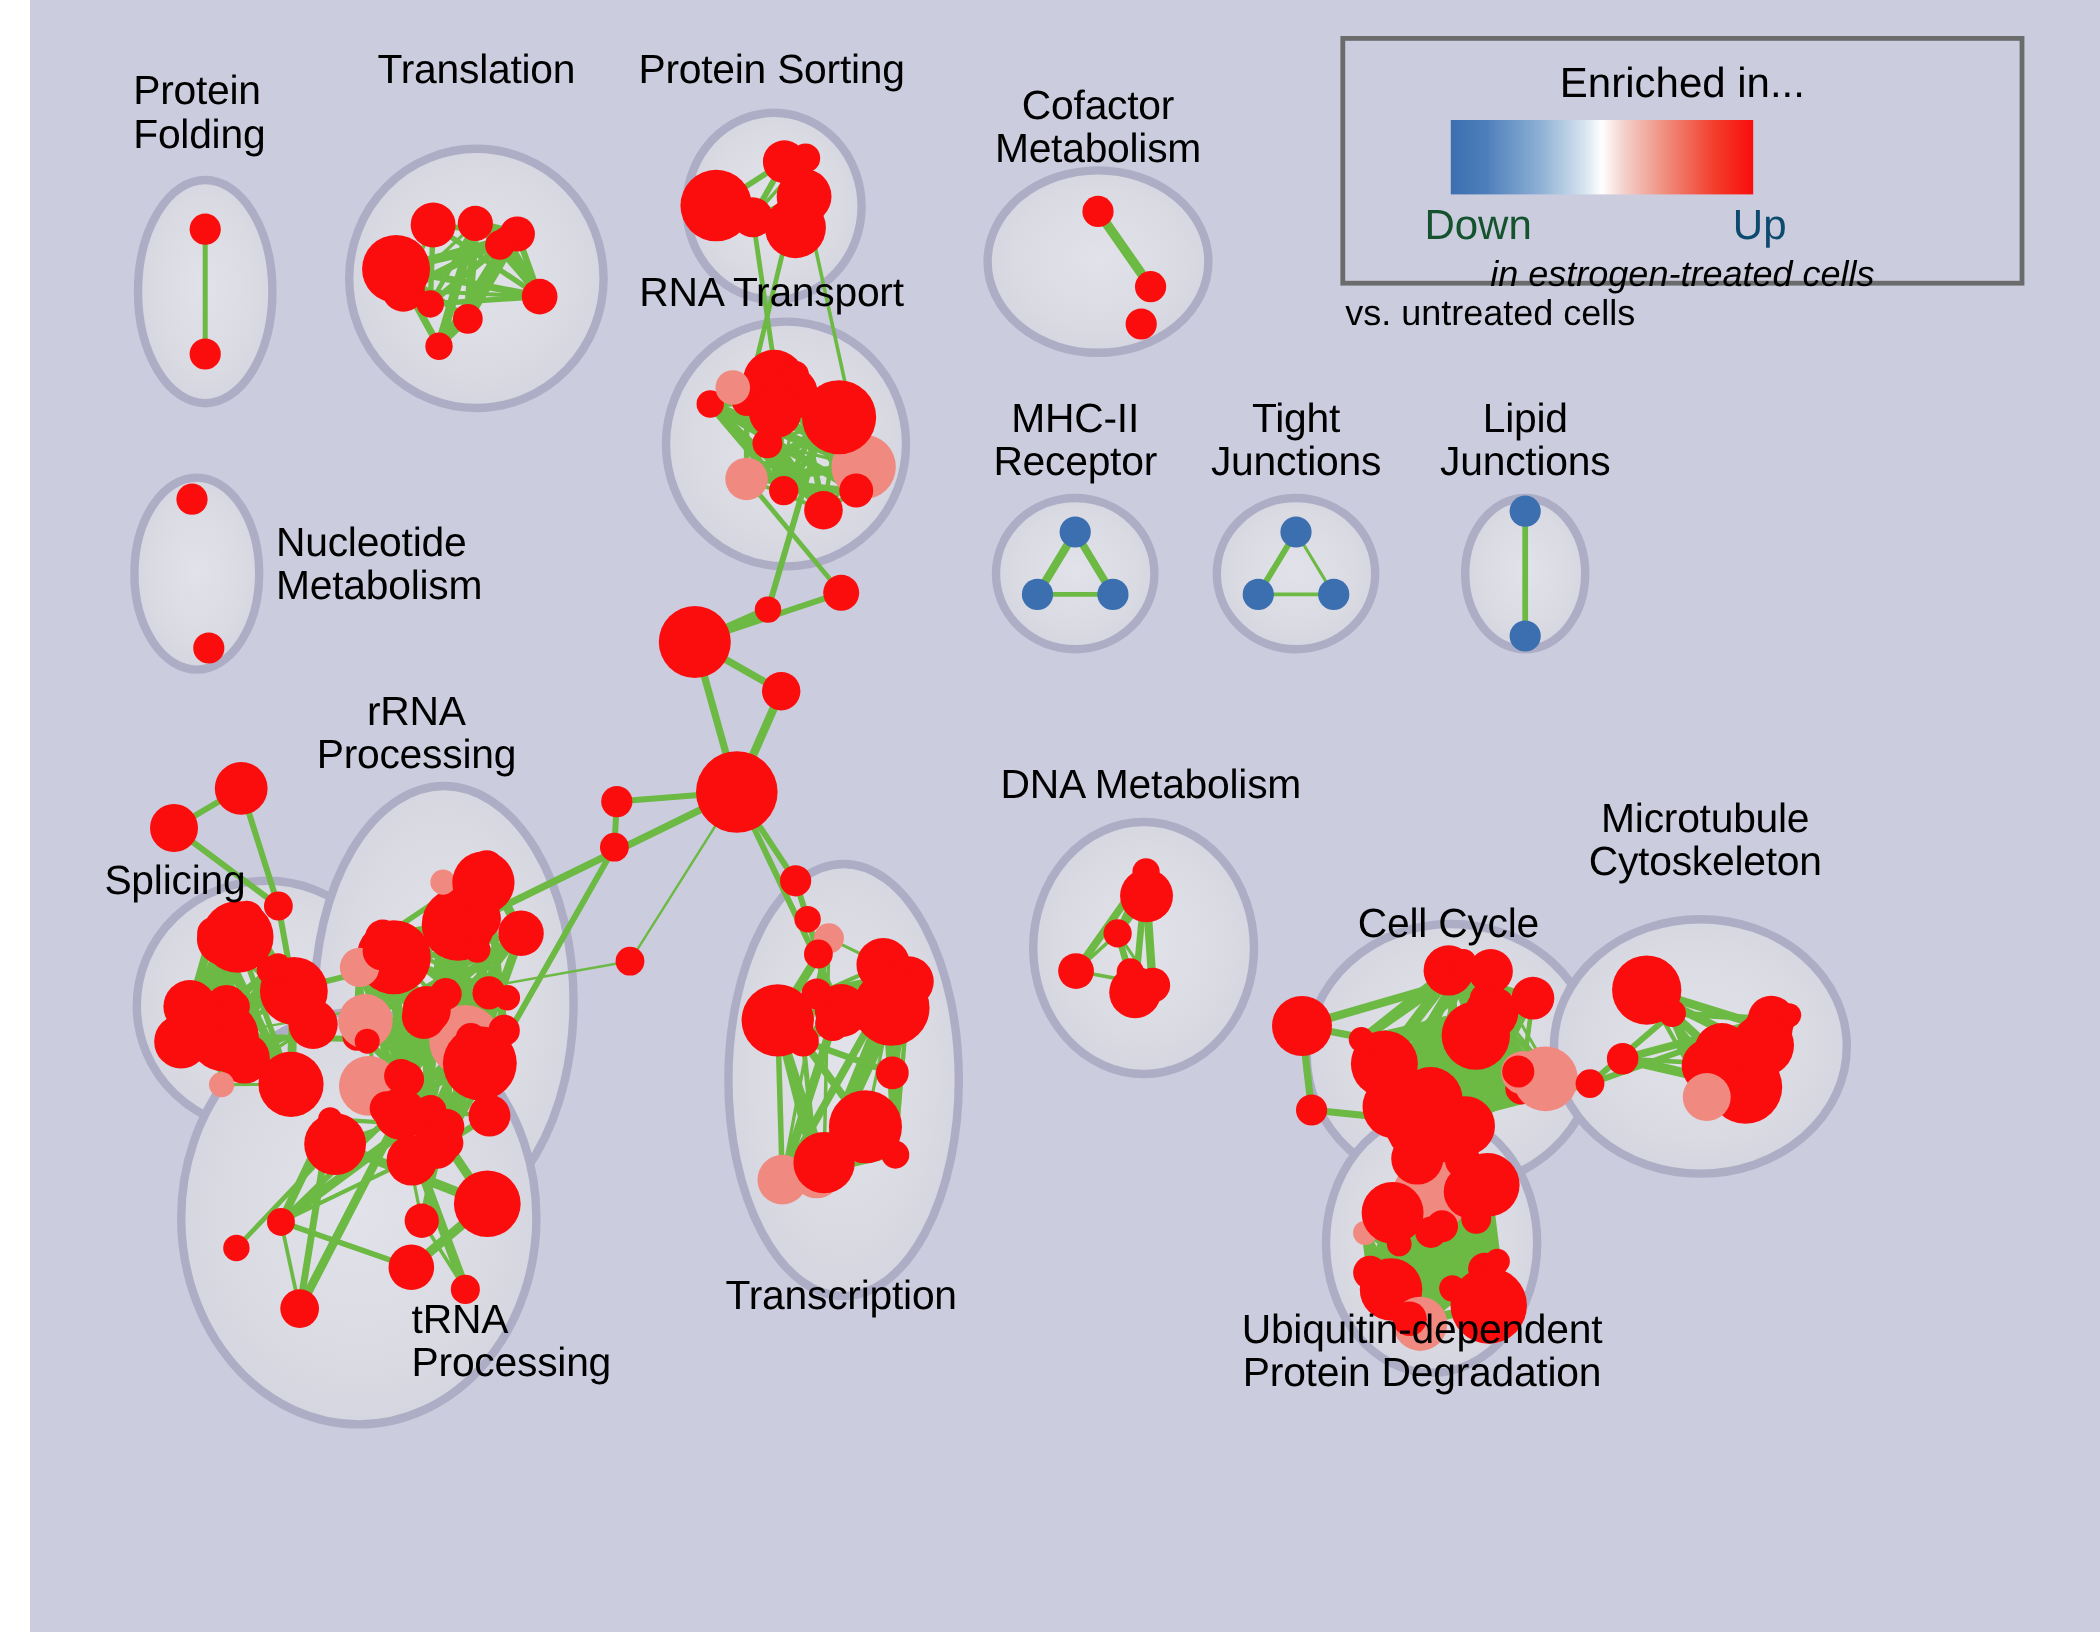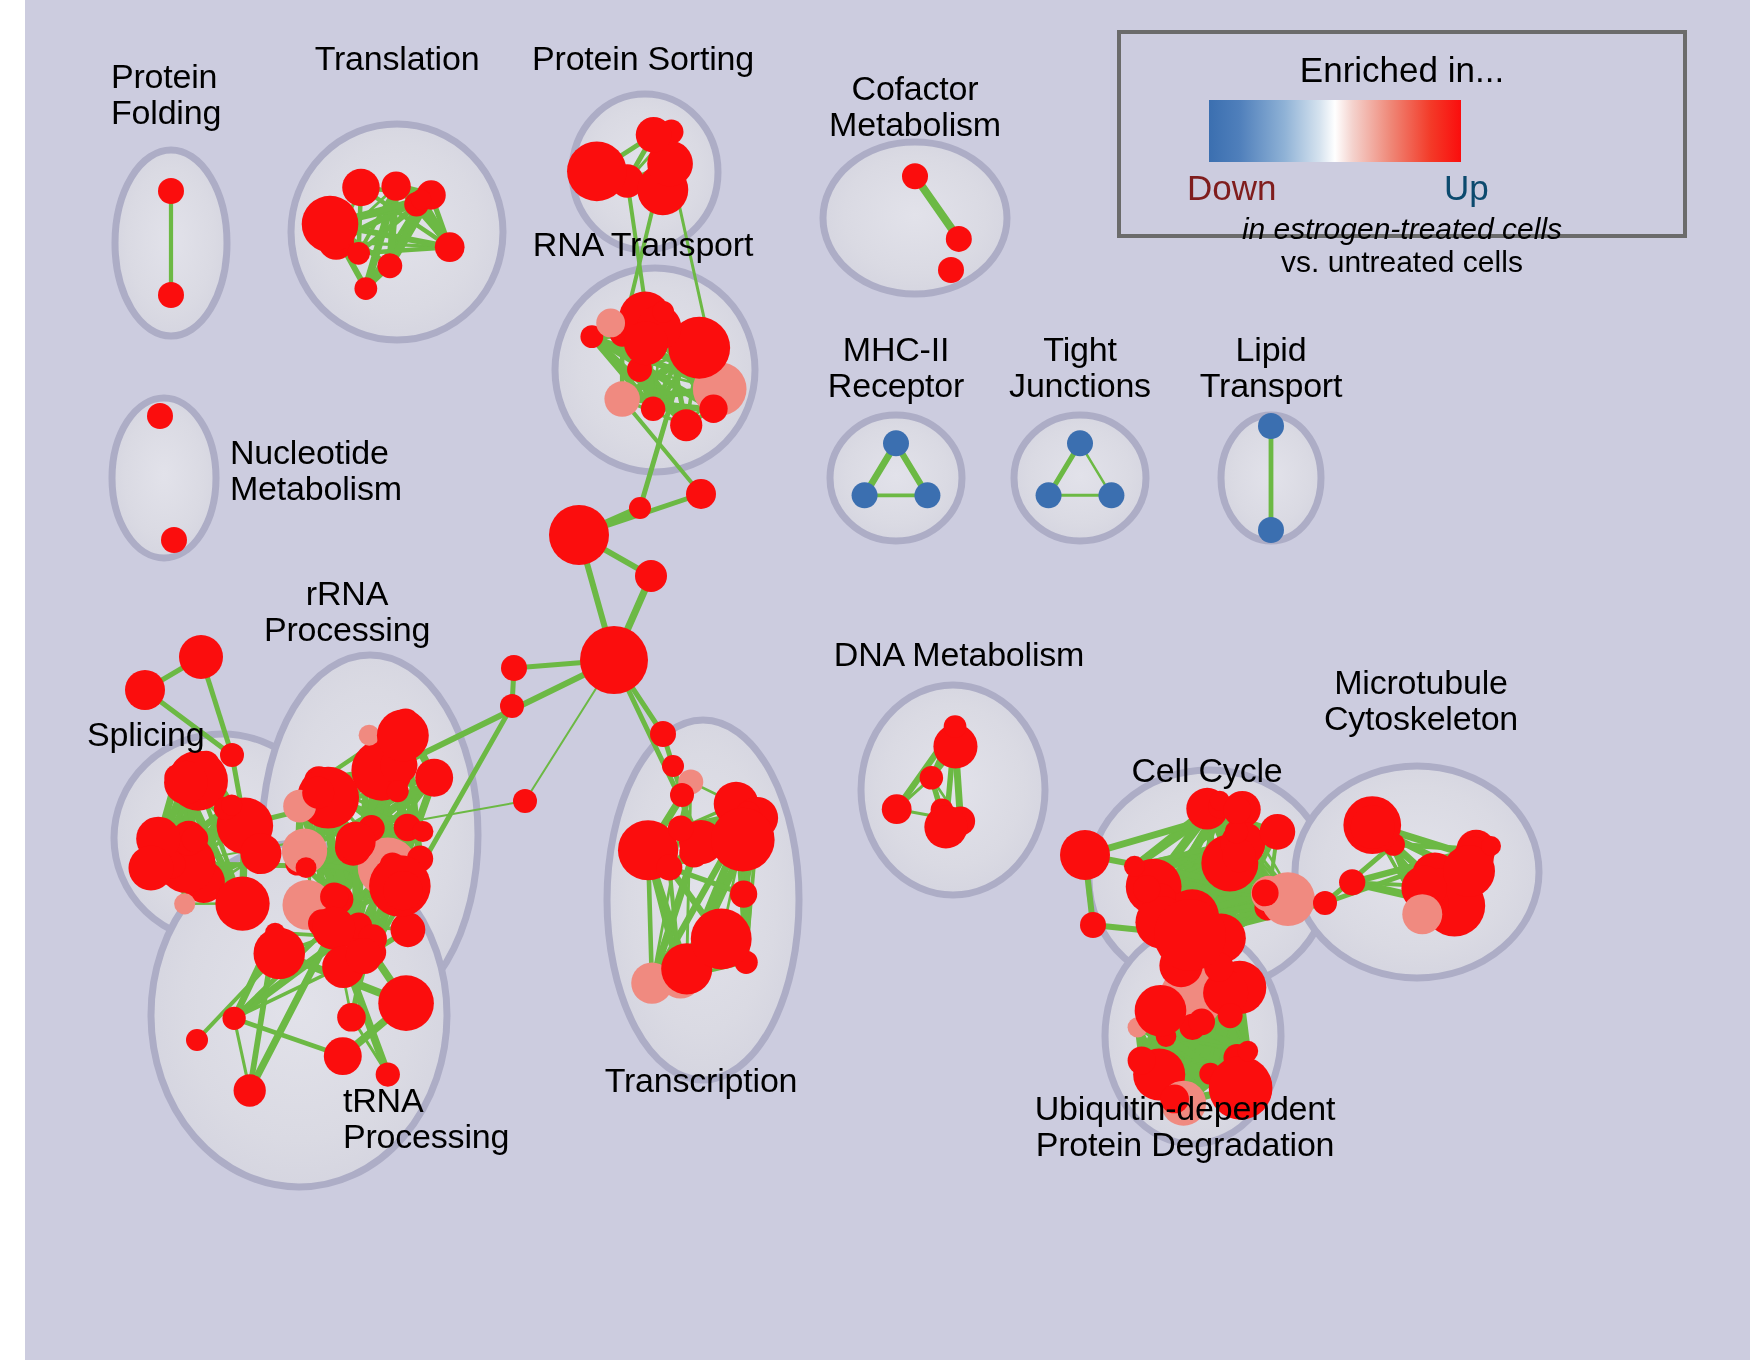--- a/index.html
+++ b/index.html
@@ -18,24 +18,24 @@
     background:#ccccdf;border:4px solid #6b6b6b;box-sizing:border-box;
   }
   #legend .ltitle{
     position:absolute;top:16px;left:0;right:0;text-align:center;
     font-size:35px;color:#000;
   }
   #legend .bar{
     position:absolute;top:66px;left:88px;width:252px;height:62px;
     background:linear-gradient(to right,#3b6fb0 0%,#4f7fbb 12%,#8fb2d6 30%,#d6e3ef 44%,#ffffff 50%,#f4d2cd 57%,#ef8878 72%,#f33a28 88%,#fb0d0d 100%);
   }
-  #legend .down{position:absolute;top:134px;left:66px;font-size:35px;color:#7f1d1d;}
+  #legend .down{position:absolute;top:134px;left:66px;font-size:35px;color:#14532d;}
   #legend .up{position:absolute;top:134px;left:323px;font-size:35px;color:#0c4a6e;}
   #legend .sub1{position:absolute;top:178px;left:0;right:0;text-align:center;font-size:30px;color:#000;font-style:italic;}
-  #legend .sub2{position:absolute;top:211px;left:0;right:0;text-align:center;font-size:30px;color:#000;}
+  #legend .sub2{position:absolute;top:211px;left:0;right:0;font-size:30px;color:#000;}
 </style>
 </head>
 <body>
 
 <div id="stage">
 
   <svg id="net" viewBox="0 0 1750 1360" xmlns="http://www.w3.org/2000/svg">
     <defs>
       <radialGradient id="clg" cx="50%" cy="48%" r="62%">
         <stop offset="0%" stop-color="#e2e2ea"></stop>
@@ -1093,21 +1093,21 @@
       <div class="cl-label c" style="left: 618px; top: 226px;">RNA Transport</div>
       <div class="cl-label c" style="left: 890px; top: 70px;">Cofactor
 Metabolism</div>
       <div class="cl-label l" style="left: 205px; top: 434px;">Nucleotide
 Metabolism</div>
       <div class="cl-label c" style="left: 871px; top: 331px;">MHC-II
 Receptor</div>
       <div class="cl-label c" style="left: 1055px; top: 331px;">Tight
 Junctions</div>
       <div class="cl-label c" style="left: 1246px; top: 331px;">Lipid
-Transport</div>
+Junctions</div>
       <div class="cl-label l" style="left: 62px; top: 716px; text-align: right;">Splicing</div>
       <div class="cl-label c" style="left: 322px; top: 575px;">rRNA
 Processing</div>
       <div class="cl-label l" style="left: 318px; top: 1082px;">tRNA
 Processing</div>
       <div class="cl-label c" style="left: 676px; top: 1062px;">Transcription</div>
       <div class="cl-label c" style="left: 934px; top: 636px;">DNA Metabolism</div>
       <div class="cl-label c" style="left: 1182px; top: 752px;">Cell Cycle</div>
       <div class="cl-label c" style="left: 1396px; top: 664px;">Microtubule
 Cytoskeleton</div>

